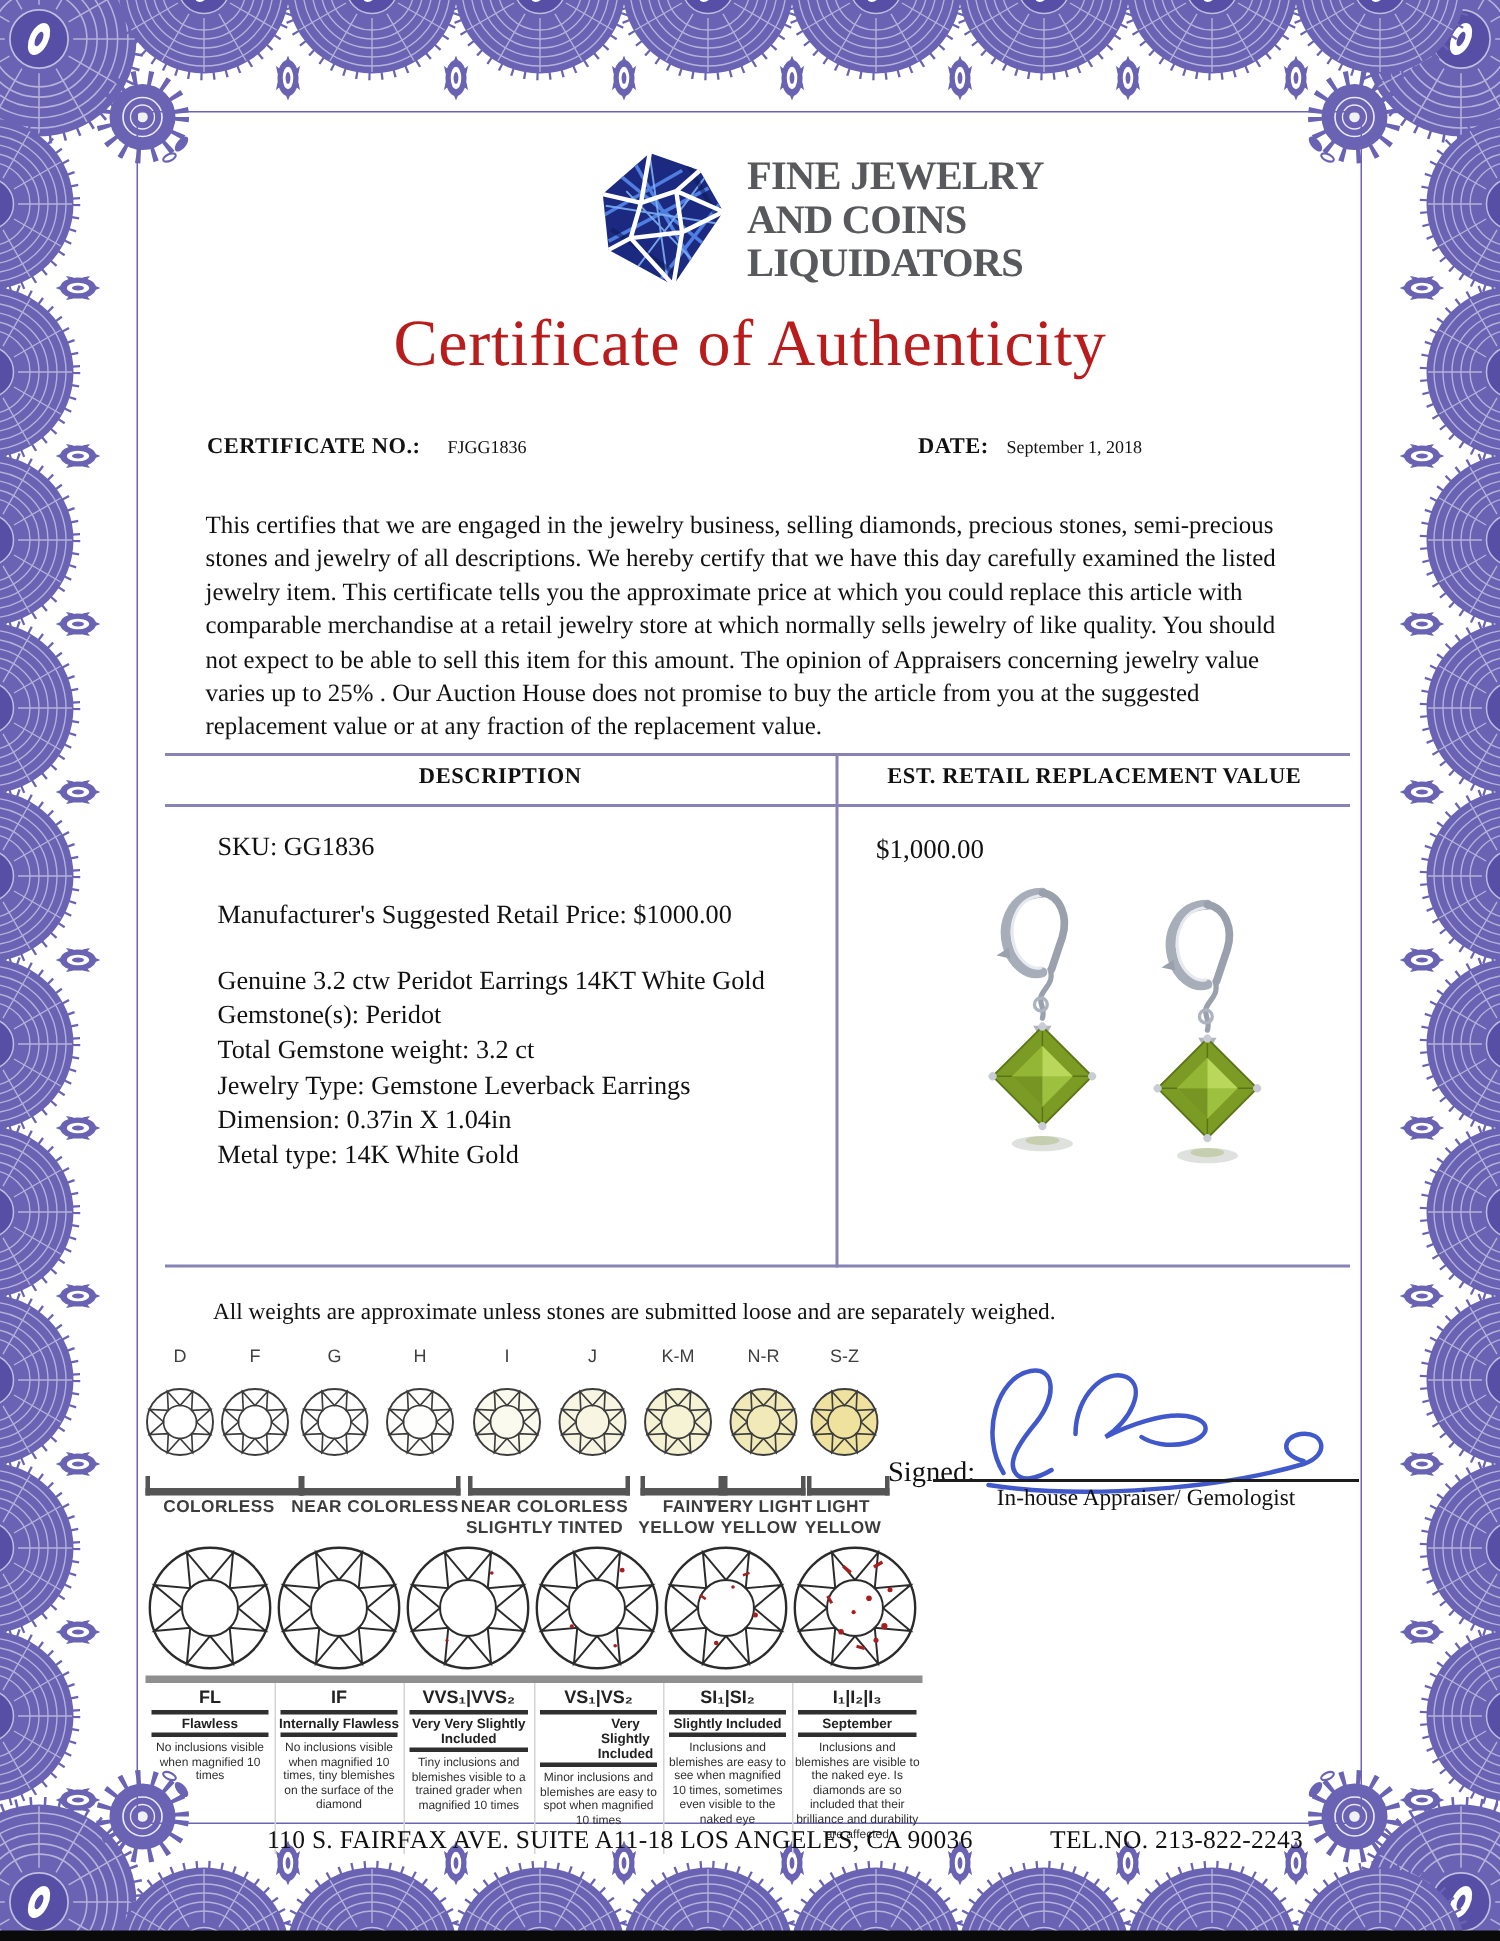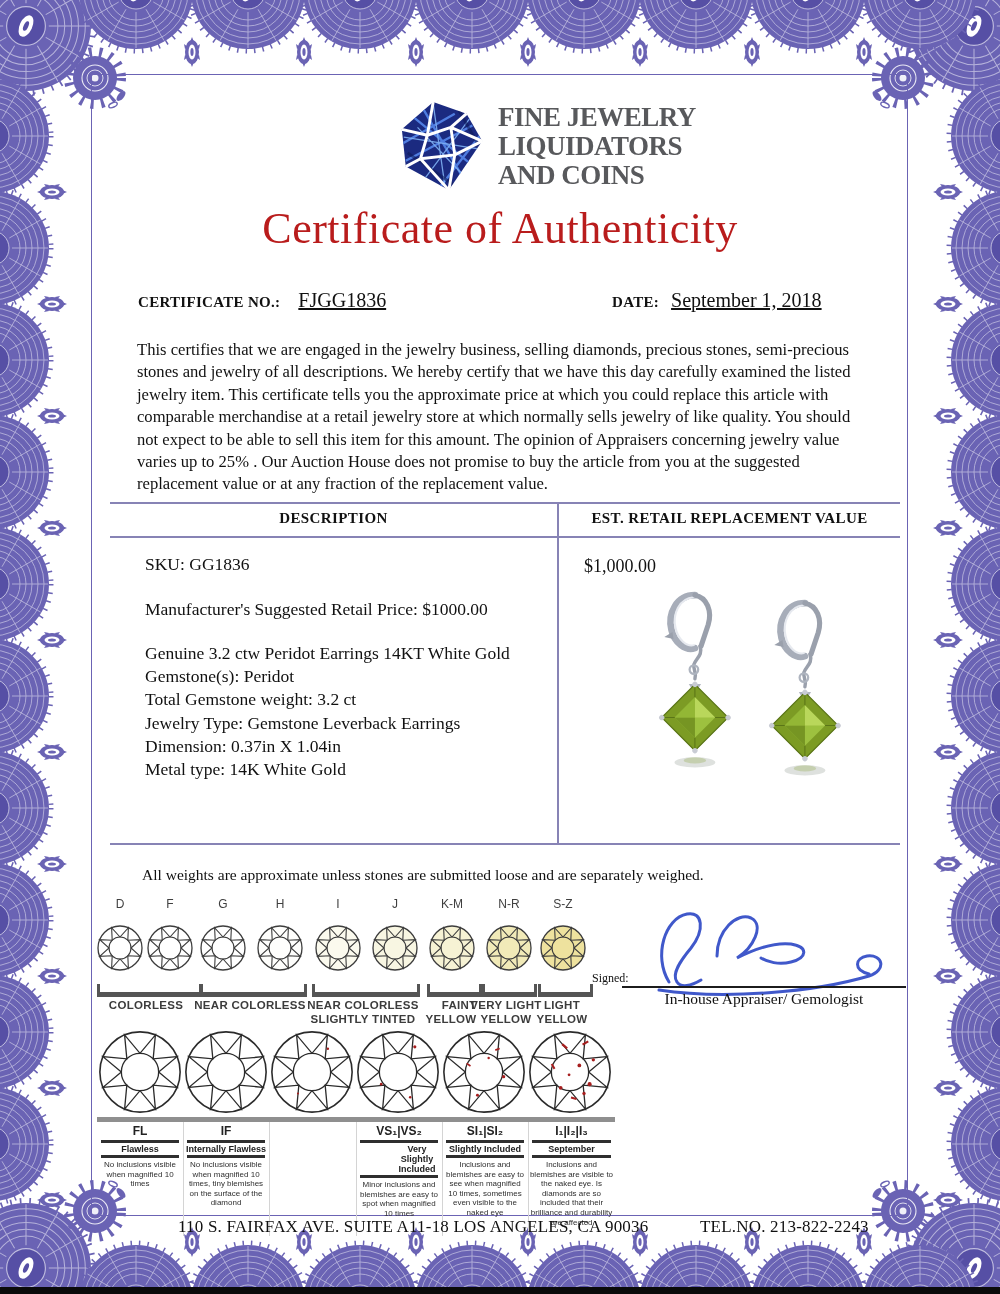--- a/index.html
+++ b/index.html
@@ -5,37 +5,37 @@
   html,body{margin:0;padding:0;background:#e8e8e8;}
   .page{position:relative;width:1000px;height:1294px;background:#ffffff;overflow:hidden;
         font-family:"Liberation Serif","DejaVu Serif",serif;color:#111;}
   .abs{position:absolute;}
   svg{display:block;}
 
   
   .brand{font-size:27px;line-height:29px;color:#58595c;letter-spacing:-0.5px;font-weight:600;}
   .doc-title{width:100%;text-align:center;font-size:44px;color:#b91c1c;letter-spacing:0.5px;}
   .lbl{font-weight:bold;font-size:15px;letter-spacing:0.3px;}
-  .val{font-size:20px;text-decoration:underline;}
+  .val{font-size:12px;}
 
   .body-par{width:738px;font-size:16.6px;line-height:22.4px;text-align:left;}
 
   
   .tline{background:#8783b5;}
   .thead{font-weight:bold;font-size:15px;letter-spacing:0.4px;text-align:center;}
   .dline{font-size:17.5px;line-height:23.2px;}
 
   
   .grade-tick{font-family:"Liberation Sans","DejaVu Sans",sans-serif;font-size:12px;color:#3f3f3f;transform:translateX(-50%);}
   .bracket{height:8px;border-left:3px solid #555;border-right:3px solid #555;border-bottom:5px solid #555;}
   .cgroup{font-family:"Liberation Sans","DejaVu Sans",sans-serif;font-size:11.5px;line-height:13.5px;font-weight:600;
           color:#3c3c3c;text-align:center;transform:translateX(-50%);white-space:nowrap;letter-spacing:0.3px;}
 
   
-  .signed-lbl{font-size:12px;}
+  .signed-lbl{font-size:19px;}
   .sig-line{background:#1c1c1c;}
   .sig-title{text-align:center;font-size:15.5px;}
 
   
   .clcol{font-family:"Liberation Sans","DejaVu Sans",sans-serif;text-align:center;}
   .clgrade{font-size:12px;font-weight:bold;color:#222;}
   .clbar{background:#2f2f2f;height:3px;}
   .clsub{font-size:9px;font-weight:bold;color:#222;}
   .cldesc{font-size:8px;line-height:9.6px;color:#2f2f2f;}
   .cldiv{background:#d4d4d4;width:1px;}
@@ -190,22 +190,22 @@
         <path d="M14,56 L60,88 M66,12 L86,48"></path>
       </g>
     </g>
     <g stroke="#ffffff" stroke-width="3" fill="none">
       <path d="M40,4 L34,38 M8,32 L34,38 M34,38 L58,30 M74,16 L58,30 M58,30 L90,44 M34,38 L27,62 M12,70 L27,62 M27,62 L56,94 M27,62 L62,58 M58,30 L62,58 M62,58 L90,44 M62,58 L56,94"></path>
     </g>
   </svg>
 
   <div class="abs brand" style="left:498px;top:103px;">
     <div>FINE JEWELRY</div>
+    <div>AND COINS</div>
     <div>LIQUIDATORS</div>
-    <div>AND COINS</div>
   </div>
 
   <div class="abs doc-title" style="left:0;top:203px;">Certificate of Authenticity</div>
 
   <div class="abs" style="left:138px;top:289px;">
     <span class="lbl">CERTIFICATE NO.:</span>
     <span class="val" style="margin-left:14px;">FJGG1836</span>
   </div>
   <div class="abs" style="left:612px;top:289px;">
     <span class="lbl">DATE:</span>
@@ -432,20 +432,27 @@
     </div>
 
     <div class="abs clcol" style="left:86px;top:96px;width:86px;">
       <div class="clgrade">IF</div>
       <div class="clbar" style="margin:2px 4px 0;"></div>
       <div class="clsub" style="margin-top:1px;">Internally Flawless</div>
       <div class="clbar" style="margin:1px 4px 0;"></div>
       <div class="cldesc" style="margin-top:2px;padding:0 4px;">No inclusions visible when magnified 10 times, tiny blemishes on the surface of the diamond</div>
     </div>
 
+    <div class="abs clcol" style="left:172px;top:96px;width:87px;">
+      <div class="clgrade">VVS₁|VVS₂</div>
+      <div class="clbar" style="margin:2px 4px 0;"></div>
+      <div class="clsub" style="margin-top:1px;">Very Very Slightly Included</div>
+      <div class="clbar" style="margin:1px 4px 0;"></div>
+      <div class="cldesc" style="margin-top:2px;padding:0 4px;">Tiny inclusions and blemishes visible to a trained grader when magnified 10 times</div>
+    </div>
 
     <div class="abs clcol" style="left:259px;top:96px;width:86px;">
       <div class="clgrade">VS₁|VS₂</div>
       <div class="clbar" style="margin:2px 4px 0;"></div>
       <div class="clsub" style="margin-top:1px;padding-left:36px;">Very Slightly Included</div>
       <div class="clbar" style="margin:1px 4px 0;"></div>
       <div class="cldesc" style="margin-top:2px;padding:0 4px;">Minor inclusions and blemishes are easy to spot when magnified 10 times</div>
     </div>
 
     <div class="abs clcol" style="left:345px;top:96px;width:86px;">

